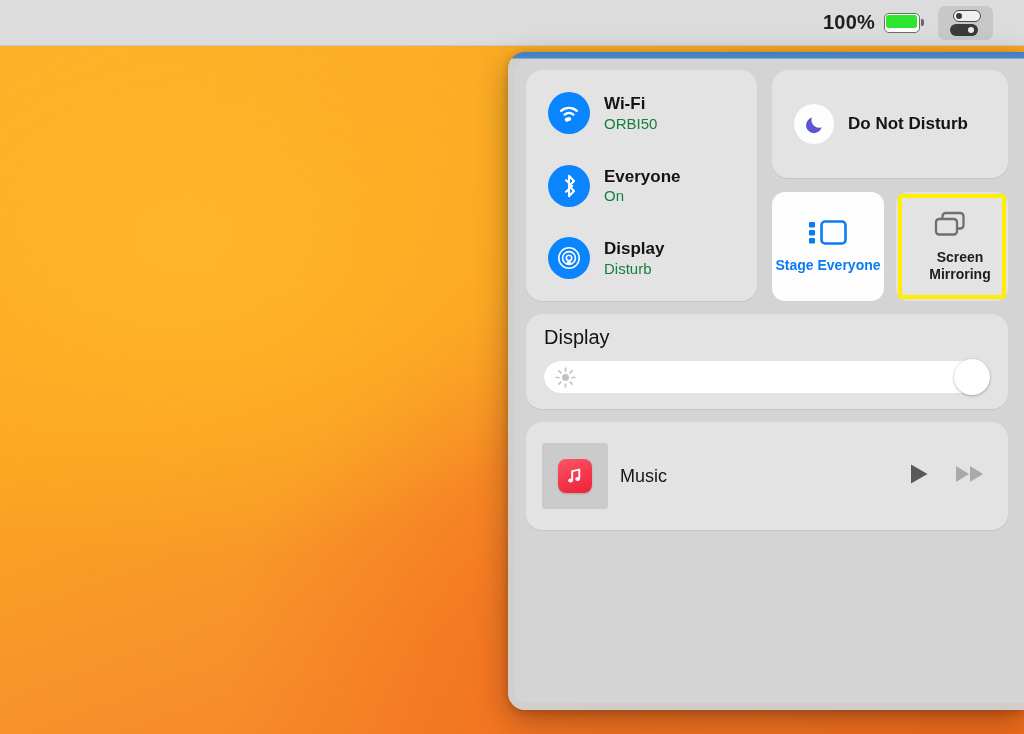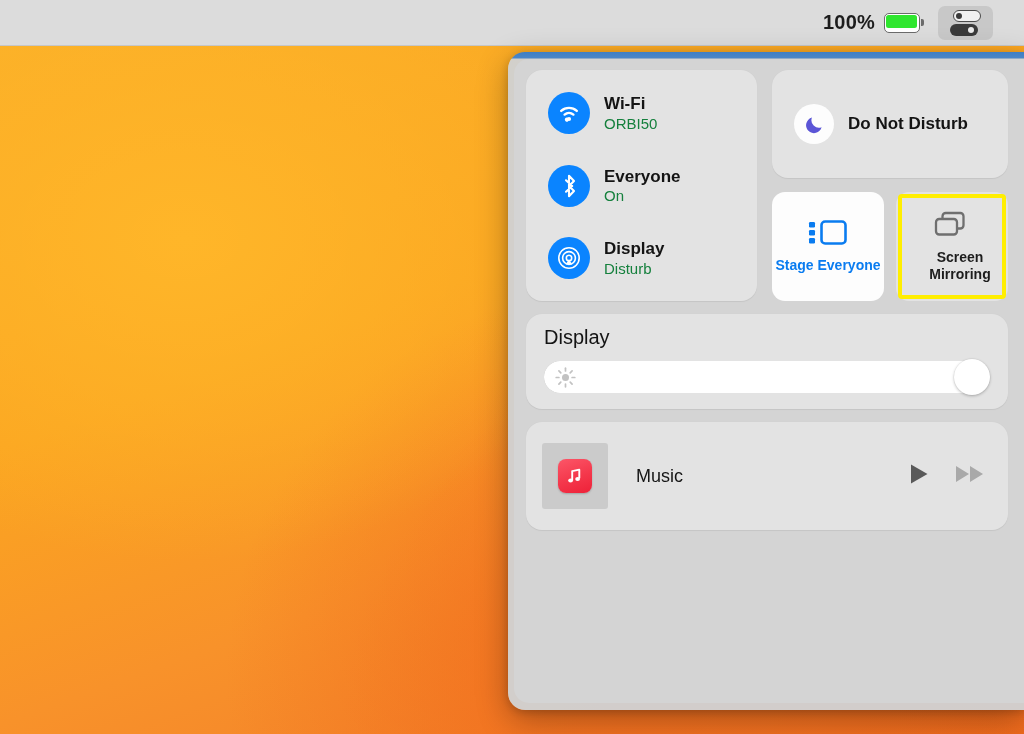--- a/index.html
+++ b/index.html
@@ -151,21 +151,21 @@
     background:#ffffff; box-shadow:0 1px 3px rgba(0,0,0,.26), 0 0 0 .5px rgba(0,0,0,.06);
   }
   .slider-glyph { position:absolute; left:11px; top:6px; z-index:2; }
   #airplay-button {
     width:38px; height:38px; border-radius:50%; background:#c9c9c9;
     display:flex; align-items:center; justify-content:center; flex:none;
   }
 
   
   #music-tile {
-    height:108px; display:flex; align-items:center; padding:0 22px 0 16px; gap:28px;
+    height:108px; display:flex; align-items:center; padding:0 22px 0 16px; gap:12px;
   }
   #album-art {
     width:66px; height:66px; background:#cbcbcb; border-radius:3px;
     display:flex; align-items:center; justify-content:center; flex:none;
   }
   .music-app-icon {
     width:34px; height:34px; border-radius:8px;
     background:linear-gradient(160deg, #fc5668 0%, #f4374b 55%, #ee2138 100%);
     display:flex; align-items:center; justify-content:center;
     box-shadow:0 1px 2px rgba(0,0,0,.2);

